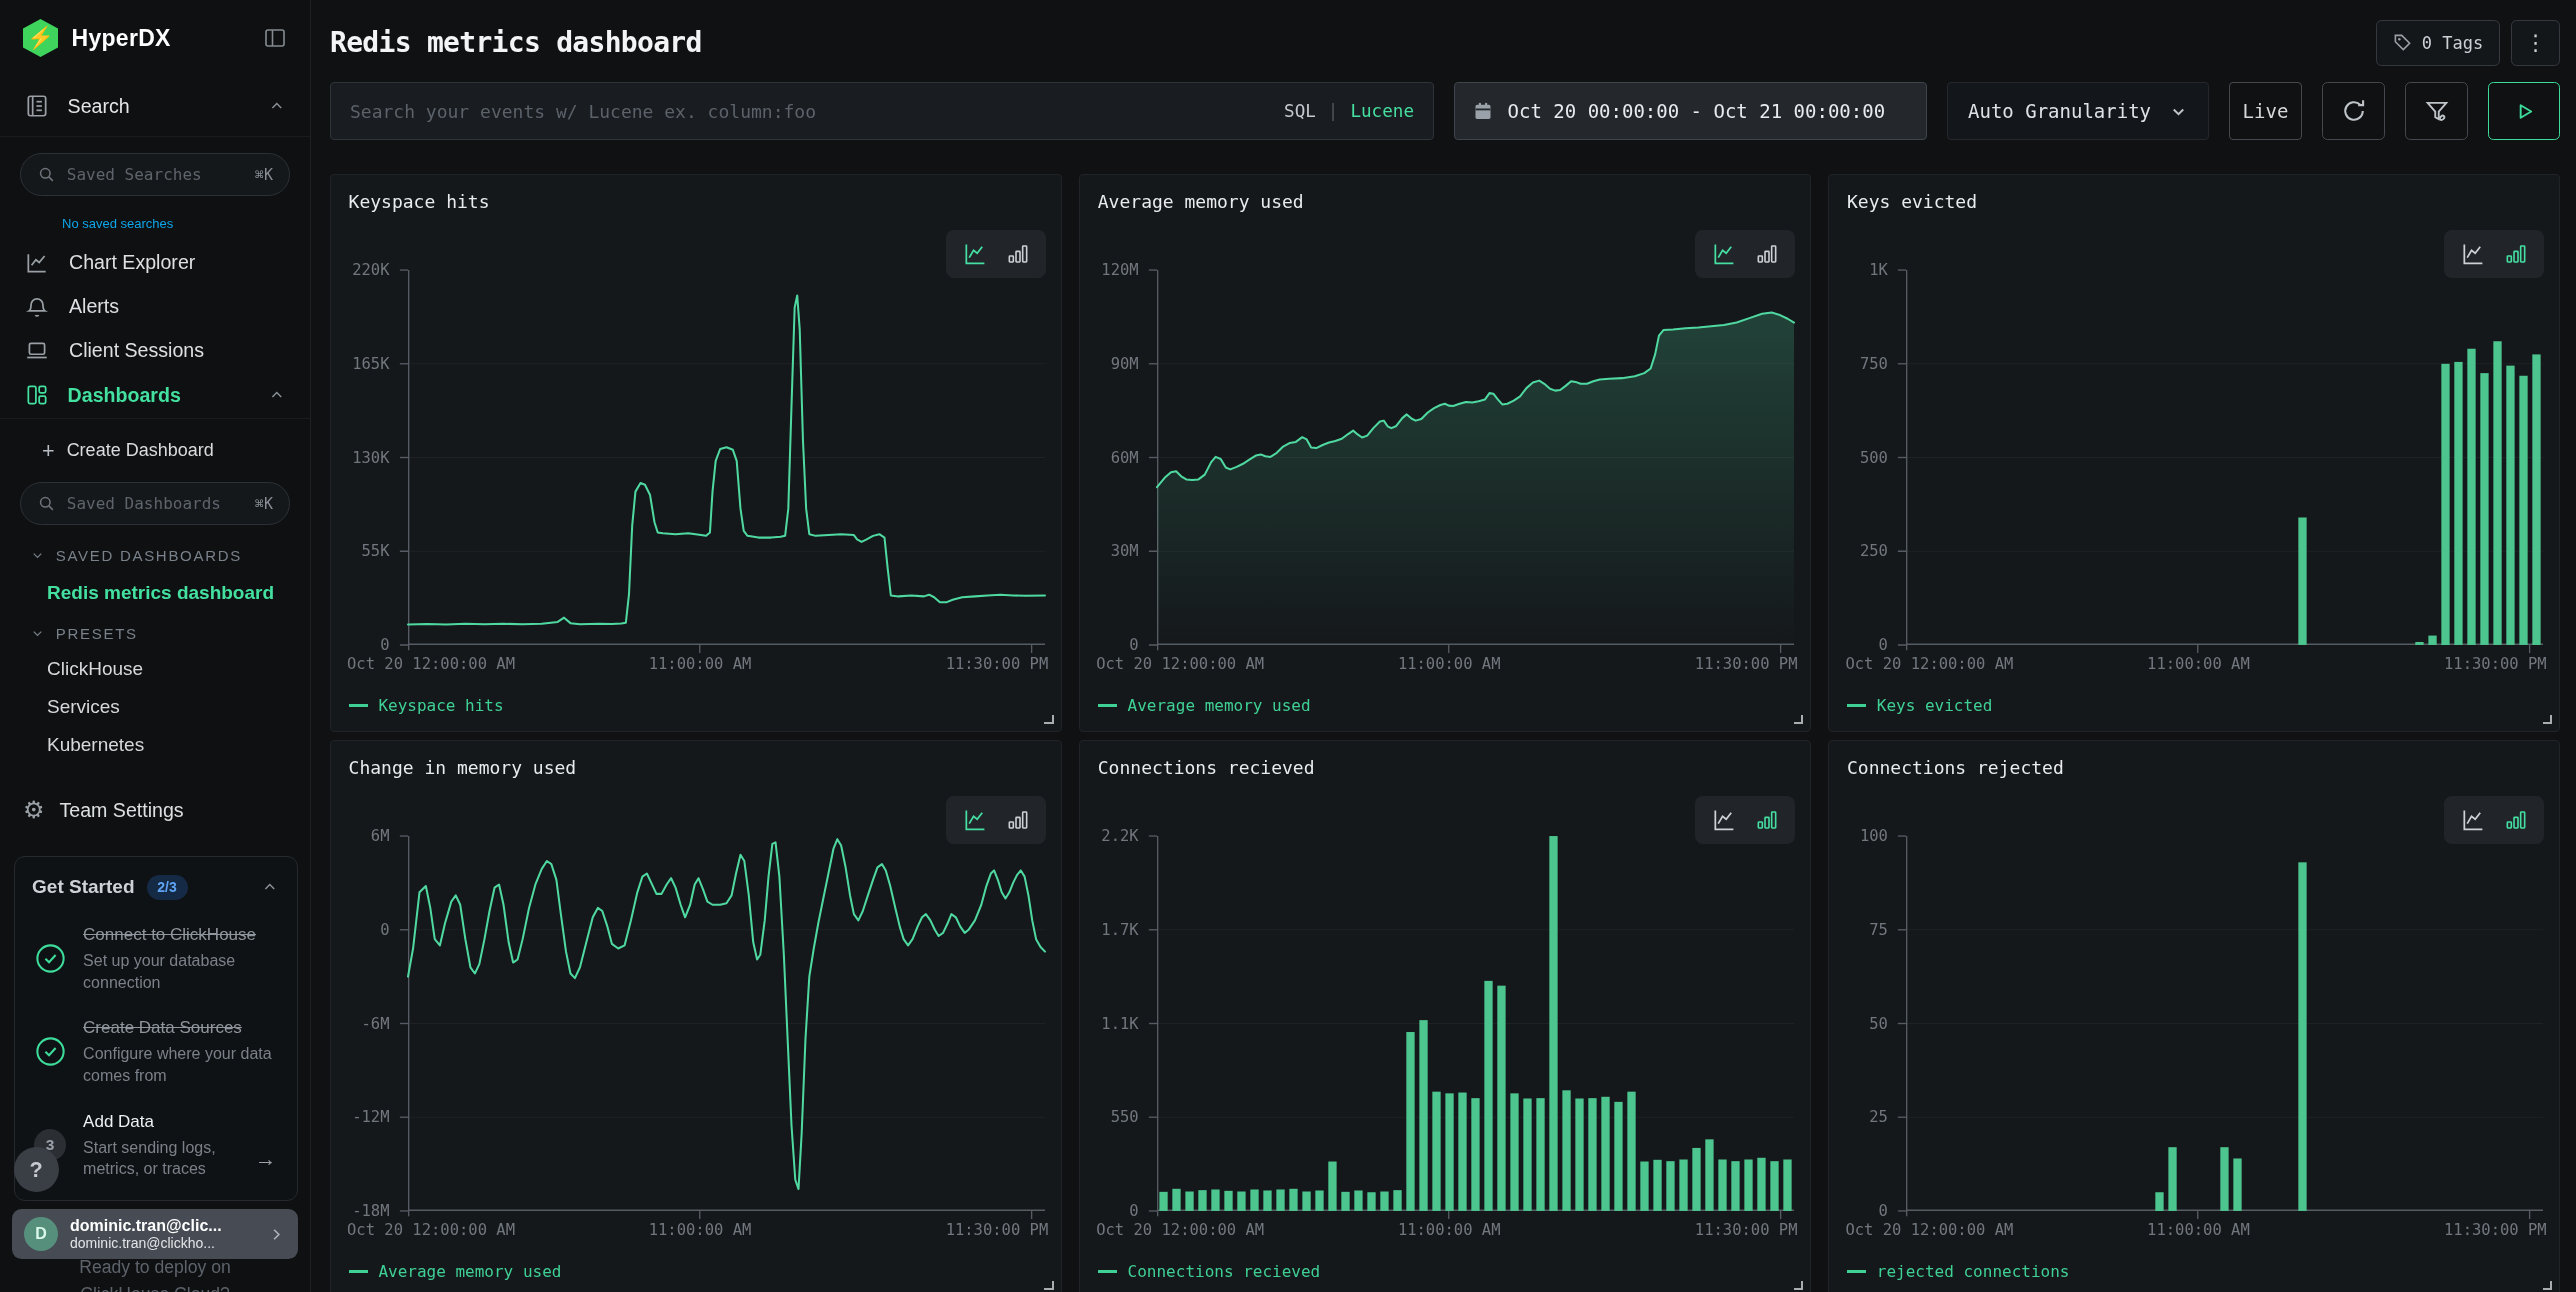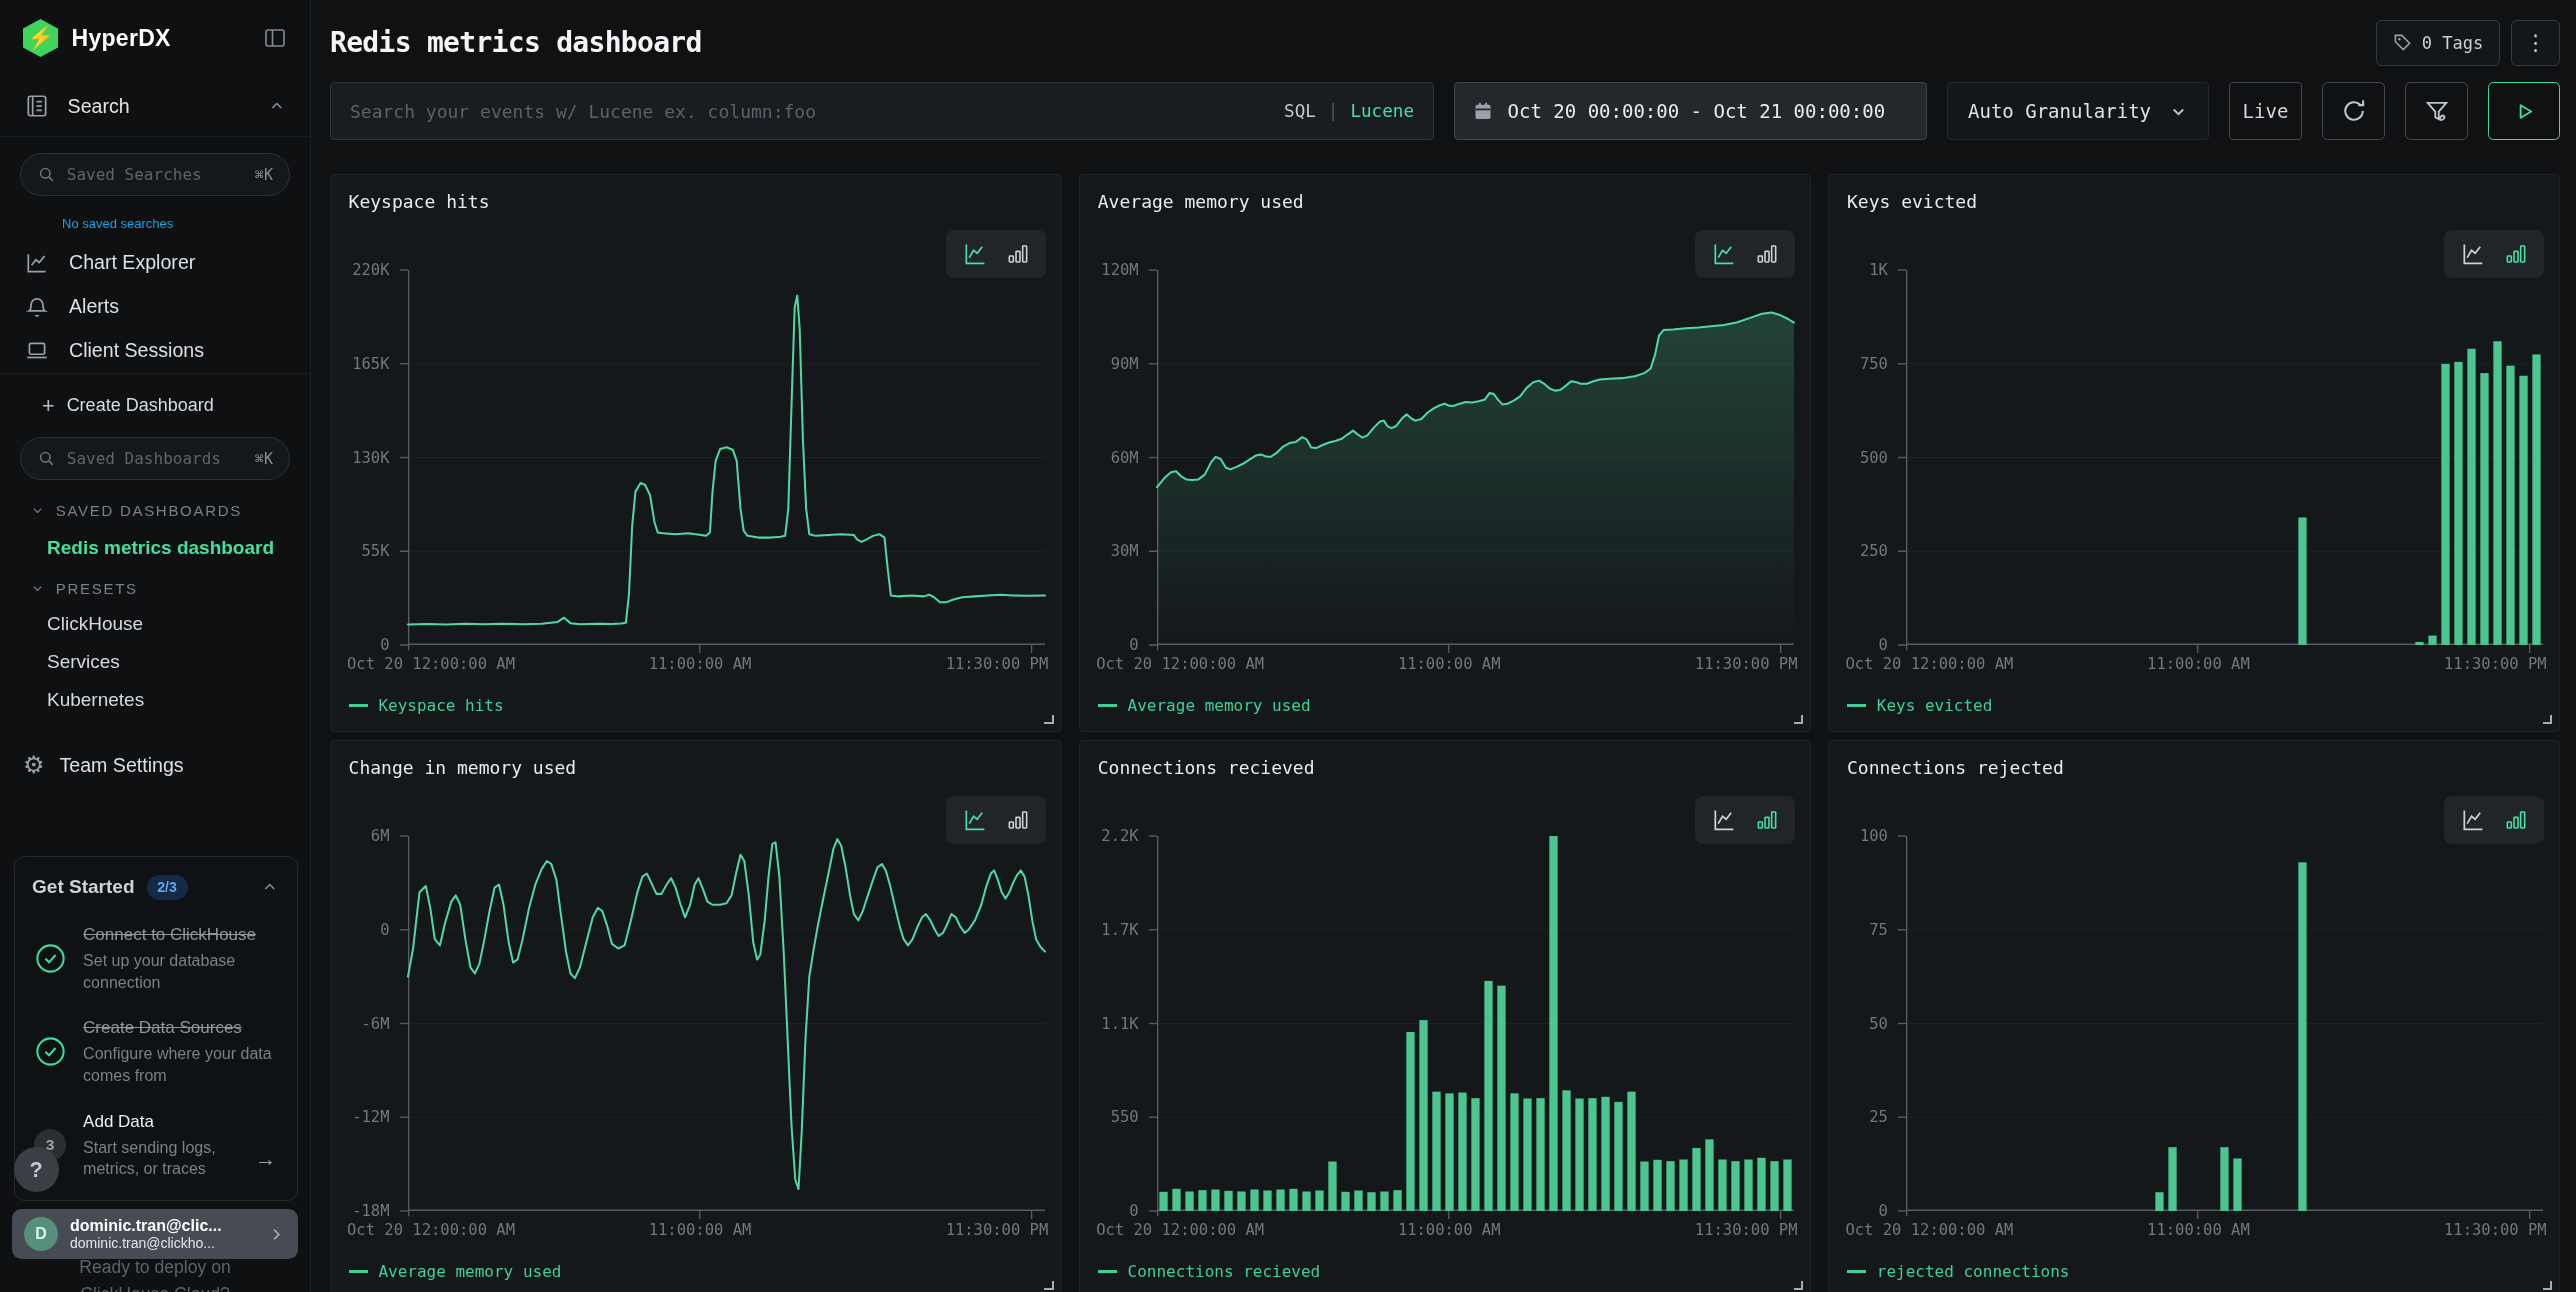--- a/index.html
+++ b/index.html
@@ -169,20 +169,35 @@
       <span class="ic">
         <svg width="26" height="26" viewBox="0 0 24 24" fill="none" stroke="currentColor" stroke-width="1.6">
             <rect x="5" y="5" width="14" height="10" rx="1.5"></rect>
             <path d="M3 18h18"></path>
           </svg>
       </span>
       <span class="lbl">Client Sessions</span>
     </div>
   </div>
 
+  <div class="sec-head green" style="border-bottom:none;height:45px;">
+    <span class="ic">
+      <svg width="26" height="26" viewBox="0 0 24 24" fill="none" stroke="currentColor" stroke-width="1.6">
+          <rect x="4" y="4" width="7" height="16" rx="1.5"></rect>
+          <rect x="14" y="4" width="6" height="6" rx="1.5"></rect>
+          <rect x="14" y="13" width="6" height="7" rx="1.5"></rect>
+        </svg>
+    </span>
+    <span class="lbl">Dashboards</span>
+    <span class="chev">
+      <svg width="17.6" height="17.6" viewBox="0 0 24 24" fill="none" stroke="currentColor" stroke-width="2">
+          <polyline points="6,15 12,9 18,15"></polyline>
+        </svg>
+    </span>
+  </div>
   <div class="divider"></div>
 
   <div class="create-dash">
     <span class="plus">+</span>
     <span>Create Dashboard</span>
   </div>
 
   <div class="pill" style="margin-top:10.8px;">
     <span class="mag">
       <svg width="19" height="19" viewBox="0 0 24 24" fill="none" stroke="currentColor" stroke-width="2">

